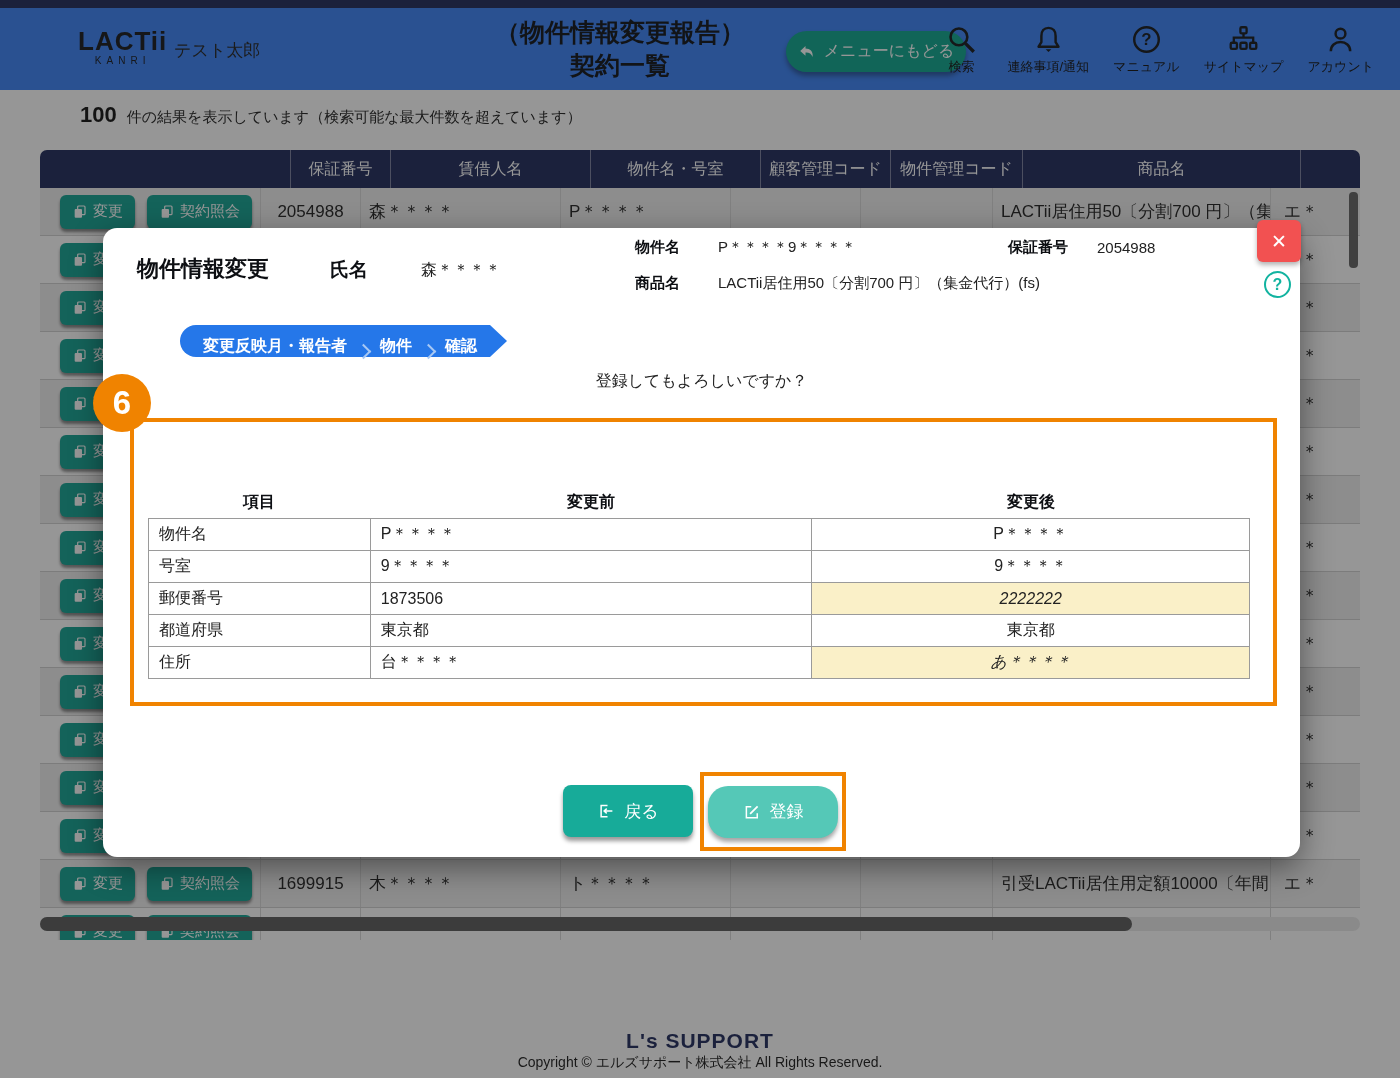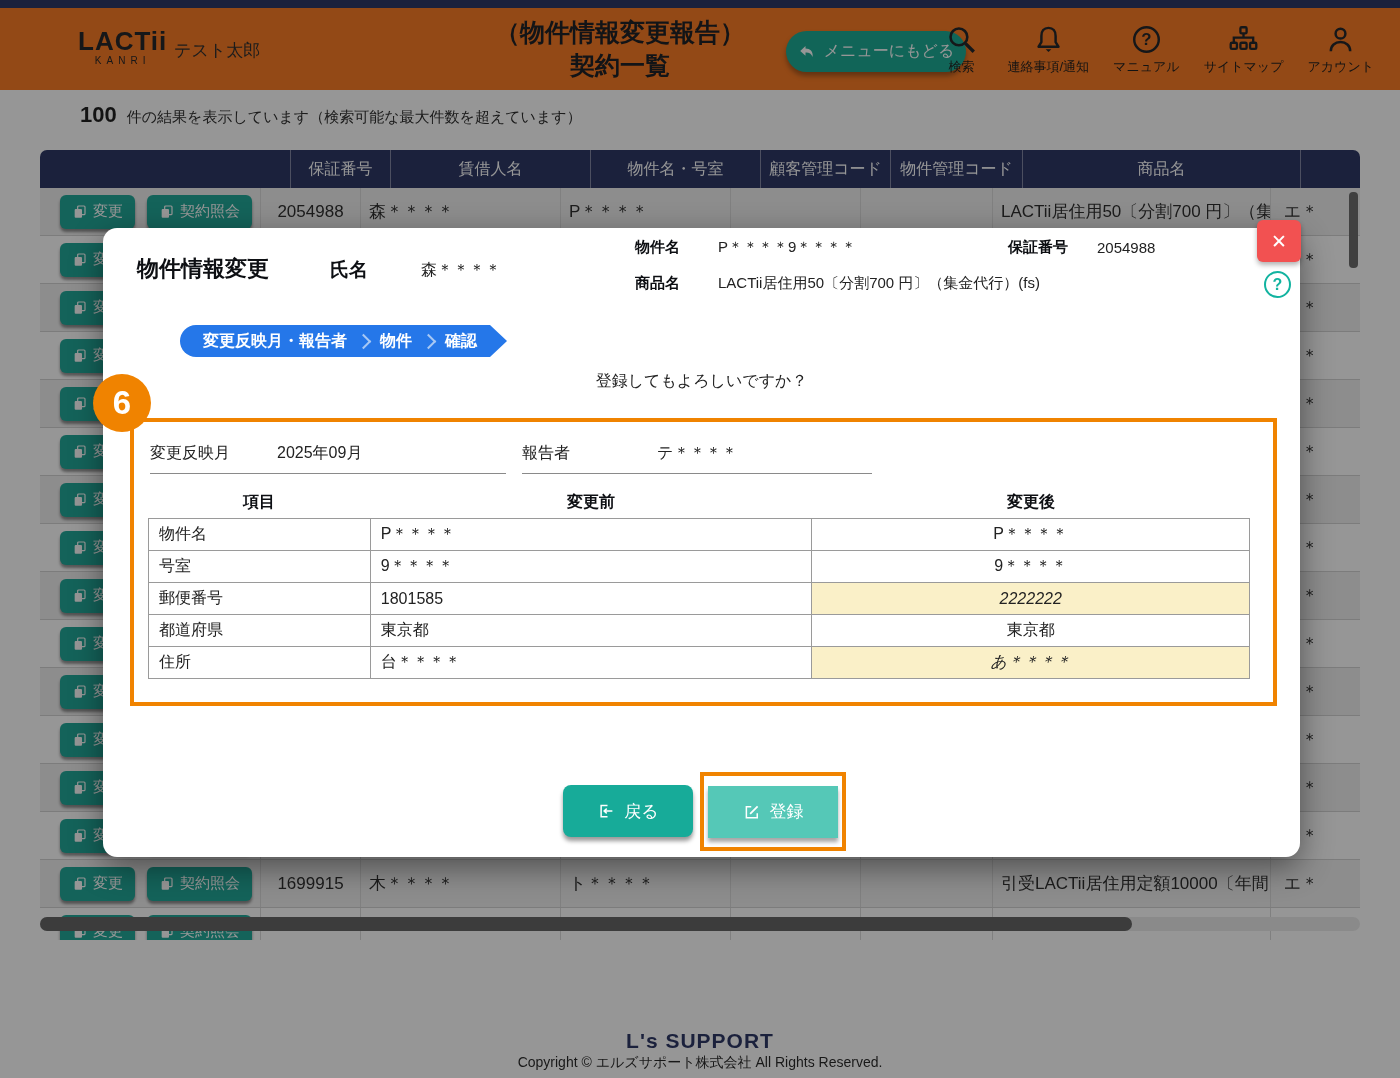--- a/index.html
+++ b/index.html
@@ -2,21 +2,21 @@
 <html><head>
 <meta charset="utf-8">
 <style>
   * { margin:0; padding:0; box-sizing:border-box; }
   html,body { background:#fff; }
   body { font-family:"Liberation Sans","DejaVu Sans",sans-serif; color:#222; }
   .page { position:relative; width:1400px; height:1078px; background:#fff; overflow:hidden; }
 
   
   .topstrip { position:absolute; top:0; left:0; right:0; height:8px; background:#1f2a5c; }
-  .header { position:absolute; top:8px; left:0; right:0; height:82px; background:#f97316;padding-left:21px; }
+  .header { position:absolute; top:8px; left:0; right:0; height:82px; background:#3b82f6;padding-left:21px; }
   .logo { position:absolute; left:78px; top:20px; text-align:center; cursor:pointer; }
   .logo-main { font-size:26px; font-weight:bold; letter-spacing:1px; color:#16181c; line-height:1; }
   .logo-sub { font-size:10px; letter-spacing:5px; color:#16181c; margin-top:1px; }
   .user-name { position:absolute; left:174px; top:31px; font-size:17px; color:#222; }
   .page-title { position:absolute; left:400px; right:560px; top:8px; text-align:center;
                 font-weight:bold; font-size:25px; line-height:33px; color:#101318; }
   .menu-back { position:absolute; left:786px; top:23px; width:180px; height:41px; border-radius:21px;
                background:#0ea78f; color:#fff; font-size:16px; border:none; cursor:pointer;
                display:flex; align-items:center; justify-content:center; gap:8px;
                box-shadow:0 4px 5px rgba(0,0,0,.35); font-family:inherit; }
@@ -71,21 +71,21 @@
                 display:flex; align-items:center; justify-content:center; background:#fff; }
   .m-title { position:absolute; left:34px; top:26px; font-size:22px; font-weight:bold; color:#0d0f13; }
   .m-name-label { position:absolute; left:227px; top:29px; font-size:19px; font-weight:bold; color:#0d0f13; }
   .m-name-value { position:absolute; left:318px; top:32px; font-size:16px; }
   .m-info { position:absolute; left:532px; top:10px; display:grid;
             grid-template-columns:83px 290px 89px auto; row-gap:17px; font-size:15px; align-items:center; }
   .m-info .lbl { font-weight:bold; color:#0d0f13; }
   .m-info .prod-val { grid-column:2 / span 3; }
 
   .m-steps { position:absolute; left:77px; top:97px; display:flex; align-items:center; height:32px; }
-  .steps-bar { display:flex; align-items:center; height:32px; background:#2577e9;
+  .steps-bar { display:flex; align-items:flex-end; height:32px; background:#2577e9;
                border-radius:16px 0 0 16px; color:#fff; font-weight:bold; font-size:16px; padding:0 4px 0 14px; }
   .step { padding:0 9px; white-space:nowrap; }
   .step-sep { width:11px; height:11px; border-top:2px solid #a7c8f4; border-right:2px solid #a7c8f4;
               transform:rotate(45deg); margin:0 2px; flex:none; }
   .steps-arrow { width:0; height:0; border-top:16px solid transparent; border-bottom:16px solid transparent;
                  border-left:17px solid #2577e9; }
 
   .m-confirm-msg { position:absolute; left:0; right:0; top:143px; text-align:center; font-size:16px; color:#222; }
 
   .badge-6 { position:absolute; left:-10px; top:146px; width:58px; height:58px; border-radius:50%;
@@ -107,21 +107,21 @@
   .m-ctable td { border:1px solid #9a9a9a; height:32px; padding:2px 10px; background:#fff; }
   .m-ctable td.changed { background:#faf0c8;font-style:italic; }
 
   .btn-back { position:absolute; left:460px; top:557px; width:130px; height:52px; background:#17ab99;
               color:#fff; font-size:17px; border:none; border-radius:8px; cursor:pointer;
               display:flex; align-items:center; justify-content:center; gap:9px;
               box-shadow:0 4px 4px rgba(0,0,0,.4); font-family:inherit; }
   .register-highlight { position:absolute; left:597px; top:544px; width:146px; height:79px;
                         border:4px solid #f08300; display:flex; align-items:center; justify-content:center; }
   .btn-register { width:130px; height:52px; background:#55c8b7; color:#fff; font-size:17px; border:none;
-                  border-radius:0; cursor:pointer; display:flex; align-items:center; justify-content:center;
+                  border-radius:20px; cursor:pointer; display:flex; align-items:center; justify-content:center;
                   gap:9px; box-shadow:0 4px 4px rgba(0,0,0,.35); font-family:inherit; }
   .btn-back svg, .btn-register svg { width:18px; height:18px; }
 </style>
 </head>
 <body>
 
 <div class="page">
 
   <div class="topstrip"></div>
 
@@ -655,50 +655,40 @@
           <span class="step">確認</span>
         </div>
       <div class="steps-arrow"></div>
     </div>
 
     <div class="m-confirm-msg">登録してもよろしいですか？</div>
 
     <div class="badge-6">6</div>
 
     <div class="o-box">
-      <div class="fields">
-        <div class="field field-1">
-          <span class="f-label-1">変更反映月</span>
-          <span>2025年09月</span>
-        </div>
-        <div class="field field-2">
-          <span class="f-label-2">報告者</span>
-          <span>テ＊＊＊＊</span>
-        </div>
-      </div>
       <div class="m-ctable-head">
         <div class="mch mc-item">項目</div>
         <div class="mch mc-before">変更前</div>
         <div class="mch mc-after">変更後</div>
       </div>
       <table class="m-ctable">
         <tbody>
             <tr>
               <td class="mc-item">物件名</td>
               <td class="mc-before">P＊＊＊＊</td>
               <td class="mc-after">P＊＊＊＊</td>
             </tr>
             <tr>
               <td class="mc-item">号室</td>
               <td class="mc-before">9＊＊＊＊</td>
               <td class="mc-after">9＊＊＊＊</td>
             </tr>
             <tr>
               <td class="mc-item">郵便番号</td>
-              <td class="mc-before">1801585</td>
+              <td class="mc-before">1873506</td>
               <td class="mc-after changed">2222222</td>
             </tr>
             <tr>
               <td class="mc-item">都道府県</td>
               <td class="mc-before">東京都</td>
               <td class="mc-after">東京都</td>
             </tr>
             <tr>
               <td class="mc-item">住所</td>
               <td class="mc-before">台＊＊＊＊</td>

